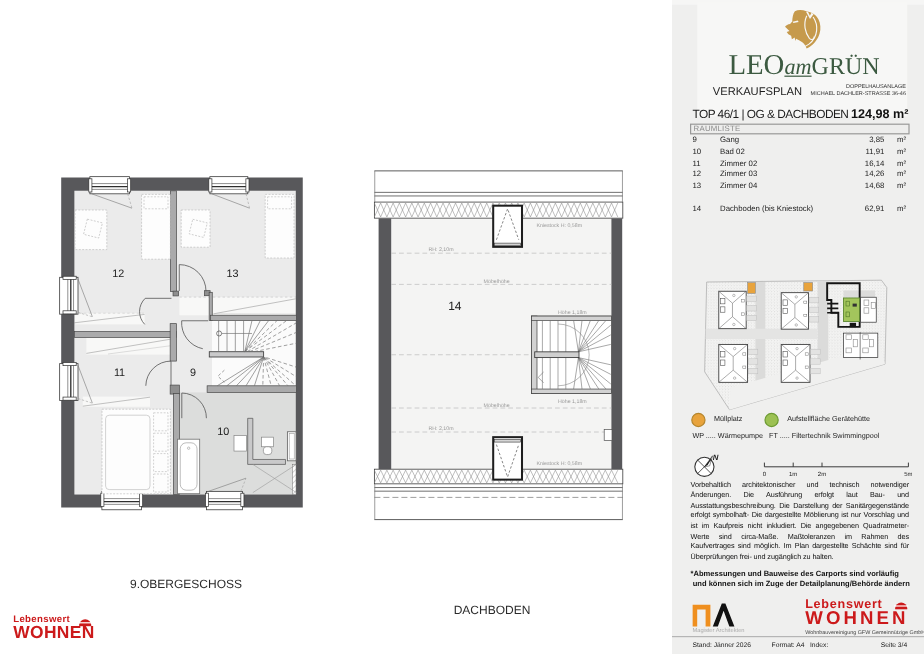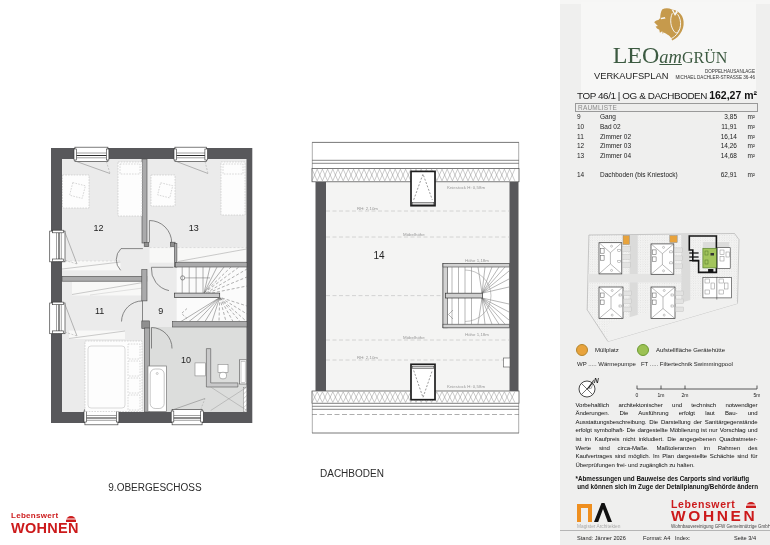--- a/index.html
+++ b/index.html
@@ -366,21 +366,21 @@
 
 <text x="52" y="220.5" font-family="Liberation Sans,sans-serif" font-size="4.4" fill="#999">RH: 2,10m</text>
 
 <text x="142" y="249.5" font-family="Liberation Sans,sans-serif" font-size="4.4" fill="#999">Kniestock H: 0,58m</text>
 
 <text x="74" y="120.5" font-family="Liberation Sans,sans-serif" font-size="10" fill="#222" text-anchor="middle">14</text>
 </svg>
 
 <div class="abs" style="left:60px;top:481.5px;width:190px;text-align:center;font-size:10px;color:#2b2b2b;">9.OBERGESCHOSS</div>
 
-<div class="abs" style="left:320px;top:468px;width:180px;text-align:left;font-size:10px;color:#2b2b2b;">DACHBODEN</div>
+<div class="abs" style="left:320px;top:504px;width:180px;text-align:center;font-size:10px;color:#2b2b2b;">DACHBODEN</div>
 
 <div class="abs" style="left:11px;top:511px;width:110px;">
   <div style="font-size:8px;font-weight:bold;color:#cc1a1b;letter-spacing:0.3px;">Lebenswert</div>
   <div style="font-size:14.5px;font-weight:bold;color:#cc1a1b;letter-spacing:0.3px;margin-top:0px;">WOHNEN</div>
 </div>
 
 <svg class="abs" style="left:64px;top:512px" width="14" height="10" viewBox="0 0 14 10">
   <path d="M2,9 A5,5 0 0 1 12,9 Z" fill="#cc1a1b"></path>
   <rect x="1" y="6.5" width="12" height="1" fill="#fff"></rect>
   <rect x="2" y="8.4" width="10" height="1.6" fill="#cc1a1b"></rect>
@@ -388,30 +388,30 @@
 
 <svg id="lion" class="abs" style="left:650px;top:5px" width="40" height="40" viewBox="0 0 40 40">
 <path fill="#c69a4c" d="M12.4,4.3 C15,3 18.8,3.1 22,4.4 C26.5,5.1 30.2,7.6 32,11 C33.8,14.4 34.2,19 33,23 C31.7,27.6 28.6,31.6 24.9,34 C24,34.6 23,35.2 22.2,35.5 C21.4,33.4 20.3,31.6 18.6,30.3 C16.8,28.9 14.9,28 13.4,27.2 L12.9,29.2 L12.2,26.2 L9.9,27.7 L9.3,24.7 L7,23.5 L5.6,21.6 L7.9,20.9 L4.2,17.2 C5,15.9 6.6,15.2 8.4,14.9 L10.2,12.9 C10.3,9.8 10.8,6.3 12.4,4.3 Z"></path>
 <path fill="#f7f7f6" d="M10.5,13.1 L14.8,12 L15.5,13.4 L11.2,14.2 Z"></path>
 <path fill="#f7f7f6" d="M21.7,4.7 L25,10.9 L27.9,6.9 L26.3,5.6 L24.9,8.2 L23.3,4.8 Z"></path>
 <path stroke="#f7f7f6" fill="none" stroke-width="0.95" d="M22.3,8.2 C20.9,11.3 20.4,14.9 20.9,18.5 C21.4,21.7 22.6,24.6 24.5,26.9 C25.4,27.9 26.6,28.2 27.6,27.5 C28.2,27 28.5,26.2 28.4,25.4"></path>
 <path stroke="#f7f7f6" fill="none" stroke-width="0.95" d="M27.6,9.2 C29.9,12.5 31,16.5 30.5,20.7 C30,24.9 27.8,28.8 24.4,31.6 C23,32.7 21.3,33.6 19.7,34.1"></path>
 </svg>
 
 <div class="abs" style="left:565px;top:44.5px;width:210px;text-align:center;font-family:'Liberation Serif',serif;color:#3c5a41;line-height:20px;">
-  <span style="font-size:24px;">LEO</span><span style="font-size:18.5px;font-style:italic;text-decoration:underline;">am</span><span style="font-size:16px;">GRÜN</span>
+  <span style="font-size:24px;">LEO</span><span style="font-size:18.5px;font-style:italic;text-decoration:underline;">am</span><span style="font-size:20px;">GRÜN</span>
 </div>
 
 <div class="abs" style="left:594px;top:71px;font-size:9.3px;color:#1c1c1c;">VERKAUFSPLAN</div>
 
 <div class="abs" style="left:600px;top:69px;width:155px;text-align:right;font-size:4.6px;color:#333;line-height:5.8px;">DOPPELHAUSANLAGE<br>MICHAEL DACHLER-STRASSE 36-46</div>
 
 <div class="abs" style="left:577px;top:89.5px;font-size:9.9px;letter-spacing:-0.42px;color:#1c1c1c;">TOP 46/1 | OG &amp; DACHBODEN</div>
 
-<div class="abs" style="left:680px;top:89px;width:77px;text-align:right;font-size:10.5px;font-weight:bold;color:#111;">162,27 m²</div>
+<div class="abs" style="left:680px;top:89px;width:77px;text-align:right;font-size:10.5px;font-weight:bold;color:#111;">124,98 m²</div>
 
 <div class="abs" style="left:575px;top:102.5px;width:179px;height:7.6px;border:0.6px solid #999;background:#ededec;font-size:6.5px;color:#8b8b8b;line-height:7.6px;padding-left:2px;letter-spacing:0.2px;">RAUMLISTE</div>
 
 <div id="roomlist" class="abs" style="left:577px;top:112.3px;width:178px;font-size:6.5px;color:#222;line-height:9.65px;">
   <div style="position:relative;"><span>9</span><span style="position:absolute;left:23px;">Gang</span><span style="position:absolute;right:18px;">3,85</span><span style="position:absolute;right:0;">m²</span></div>
   <div style="position:relative;"><span>10</span><span style="position:absolute;left:23px;">Bad 02</span><span style="position:absolute;right:18px;">11,91</span><span style="position:absolute;right:0;">m²</span></div>
   <div style="position:relative;"><span>11</span><span style="position:absolute;left:23px;">Zimmer 02</span><span style="position:absolute;right:18px;">16,14</span><span style="position:absolute;right:0;">m²</span></div>
   <div style="position:relative;"><span>12</span><span style="position:absolute;left:23px;">Zimmer 03</span><span style="position:absolute;right:18px;">14,26</span><span style="position:absolute;right:0;">m²</span></div>
   <div style="position:relative;"><span>13</span><span style="position:absolute;left:23px;">Zimmer 04</span><span style="position:absolute;right:18px;">14,68</span><span style="position:absolute;right:0;">m²</span></div>
   <div style="position:relative;height:9.6px;"></div>

